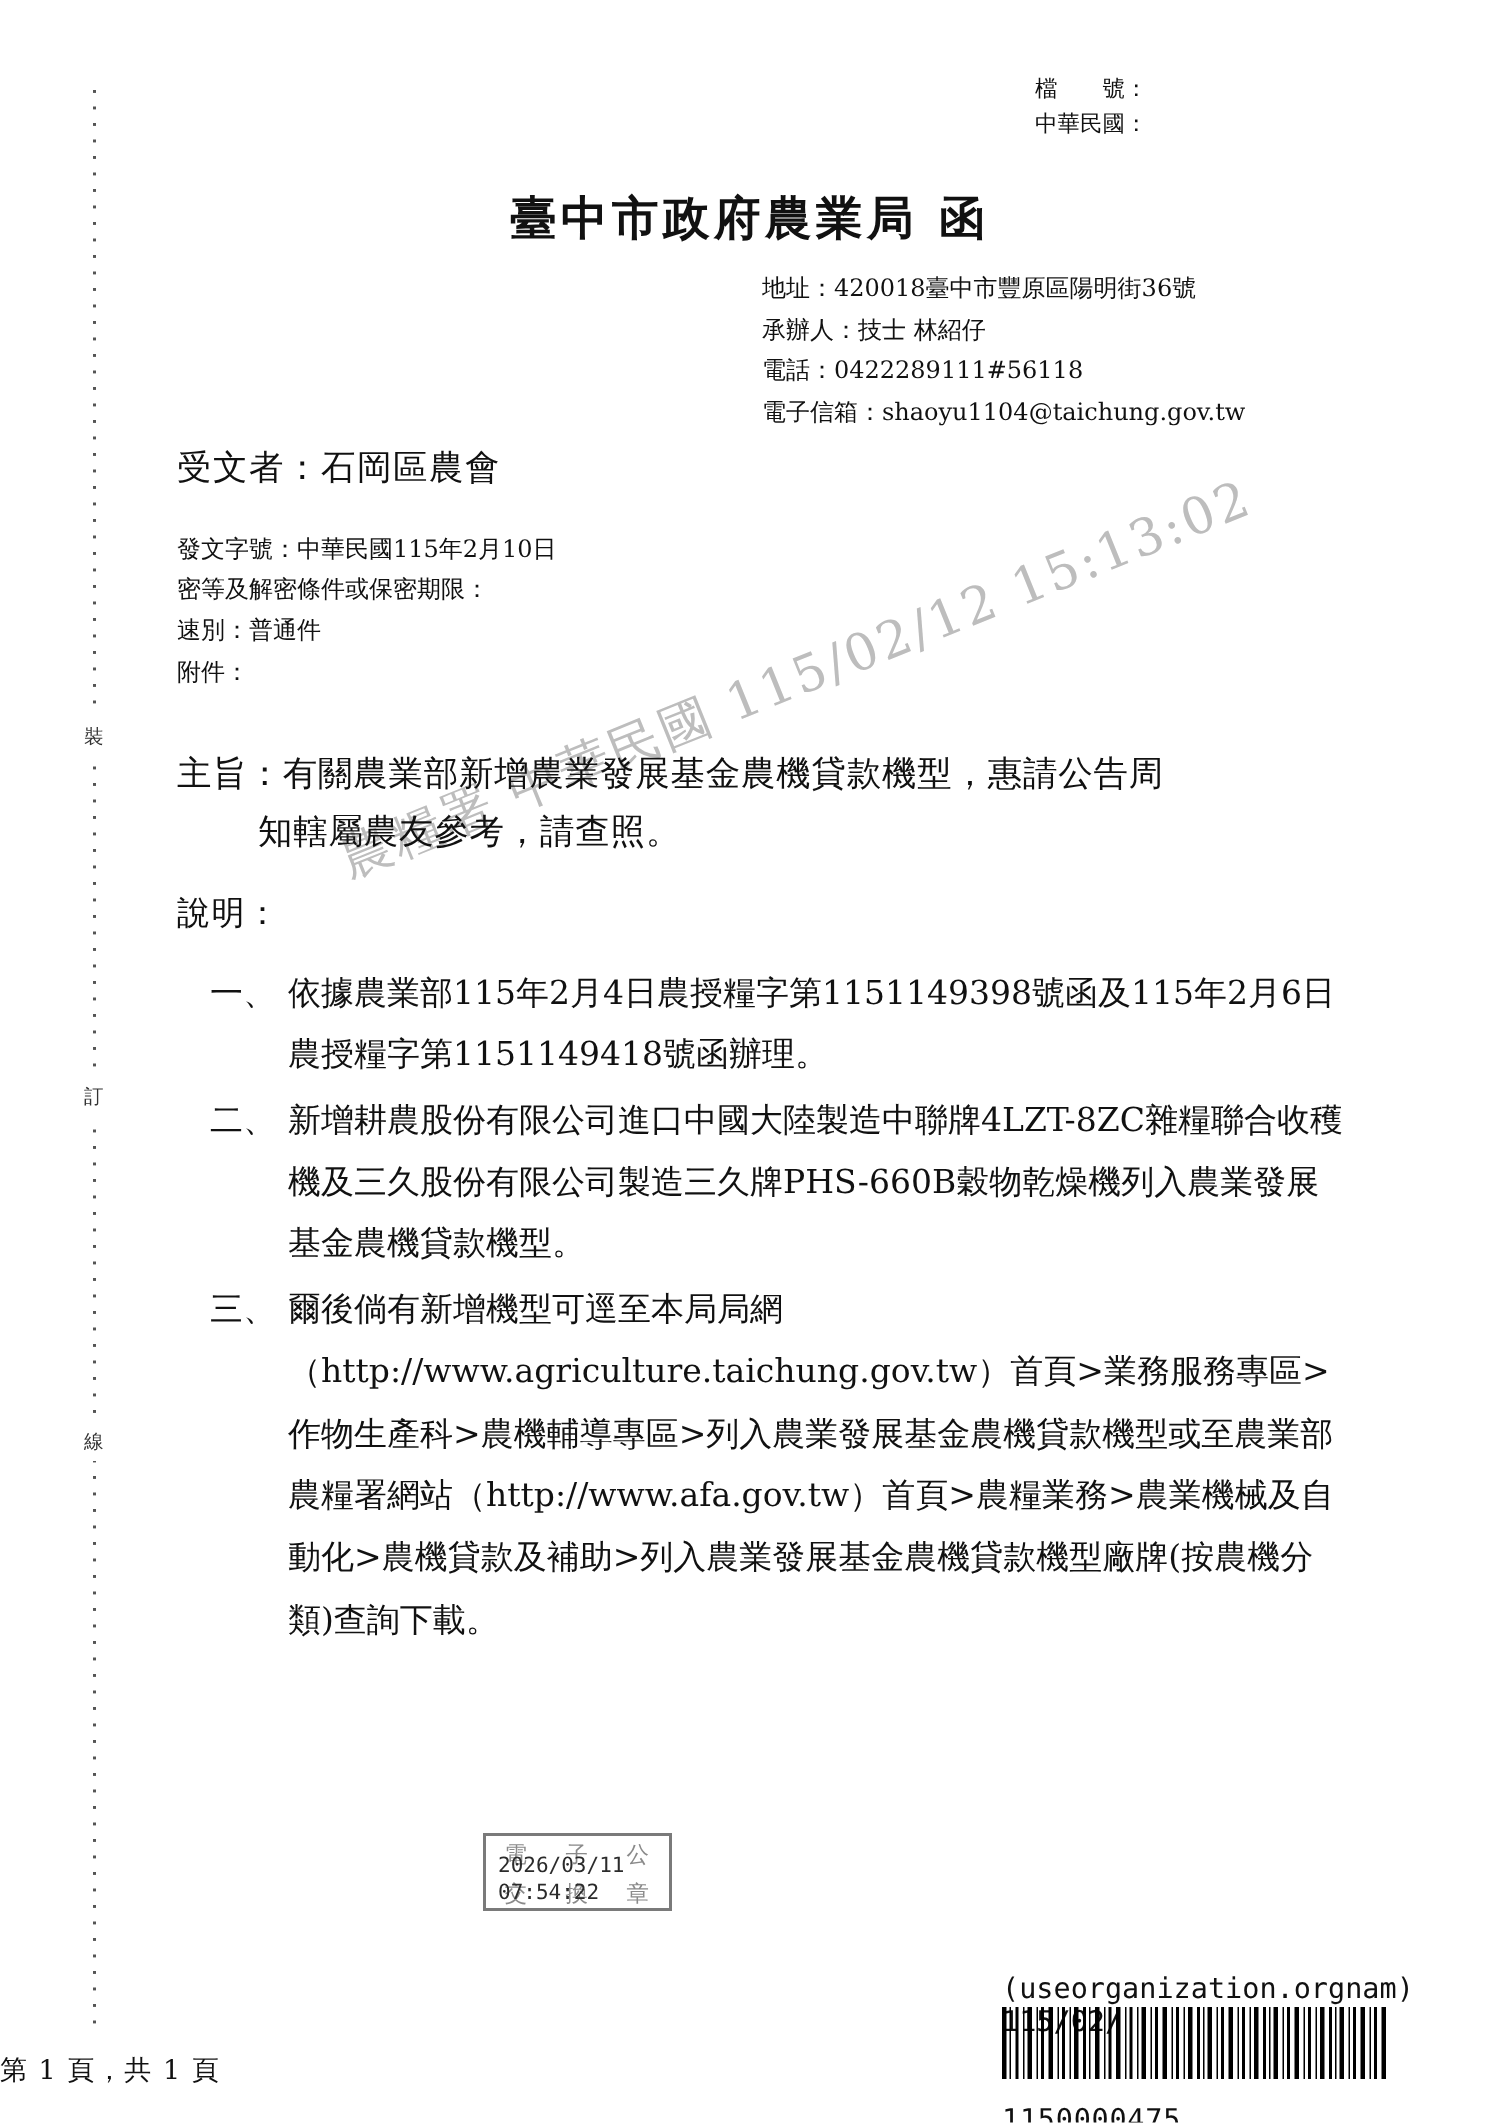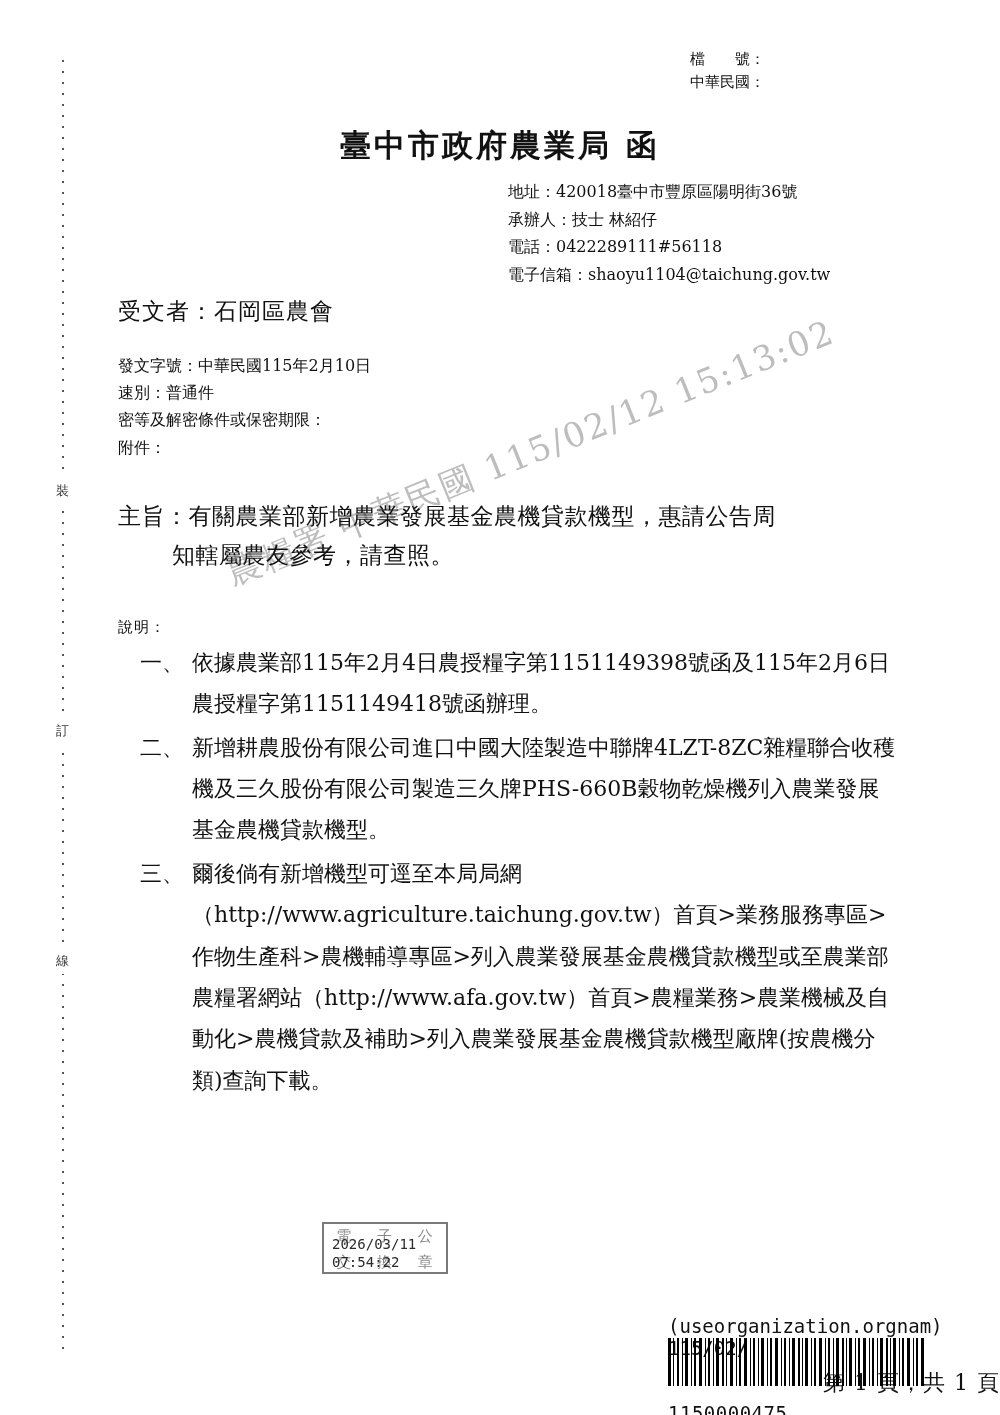--- a/index.html
+++ b/index.html
@@ -66,21 +66,21 @@
   
   .subject{
     position:absolute;left:118px;top:497px;width:770px;
     font-size:23px;line-height:1.70;letter-spacing:0.5px;
   }
   .subject .cont{display:block;padding-left:54px;}
 
   
   .explain-head{
     position:absolute;left:118px;top:594px;
-    font-size:15px;letter-spacing:1px;margin-top:24px;
+    font-size:22px;letter-spacing:1px;
   }
 
   
   .items{
     position:absolute;left:140px;top:642px;width:760px;
     font-size:22px;line-height:1.88;
   }
   .item{display:flex;margin-bottom:2px;}
   .item .num{width:52px;flex:none;}
   .item .txt{flex:1;}
@@ -122,21 +122,21 @@
   }
 
   
   .org-tag{
     position:absolute;left:668px;top:1315px;
     font-size:19px;
     font-family:"DejaVu Sans Mono","Liberation Mono",monospace;
   }
   .pagenum{
     position:absolute;left:0;top:1368px;width:100%;
-    text-align:right;font-size:22px;letter-spacing:1px;
+    text-align:left;font-size:18px;letter-spacing:1px;
   }
   .barcode-wrap{position:absolute;left:668px;top:1338px;}
   .barcode{height:48px;width:260px;display:block;}
   .barcode-num{
     font-family:"DejaVu Sans Mono","Liberation Mono",monospace;
     font-size:19px;margin-top:16px;letter-spacing:0.5px;
   }
 </style>
 </head>
 <body>
@@ -163,22 +163,22 @@
     <div>電話：0422289111#56118</div>
     <div>電子信箱：shaoyu1104@taichung.gov.tw</div>
   </div>
 
   <div class="recipient">
     <span>受文者：</span><span>石岡區農會</span>
   </div>
 
   <div class="meta">
     <div>發文字號：中華民國115年2月10日</div>
+    <div>密等及解密條件或保密期限：</div>
     <div>速別：普通件</div>
-    <div>密等及解密條件或保密期限：</div>
     <div>附件：</div>
   </div>
 
   <div class="watermark">
     <span class="big">農糧署 中華民國 115/02/12 15:13:02</span>
   </div>
 
   <div class="subject">
     <span>主旨：</span><span>有關農業部新增農業發展基金農機貸款機型，惠請公告周</span>
     <span class="cont">知轄屬農友參考，請查照。</span>

